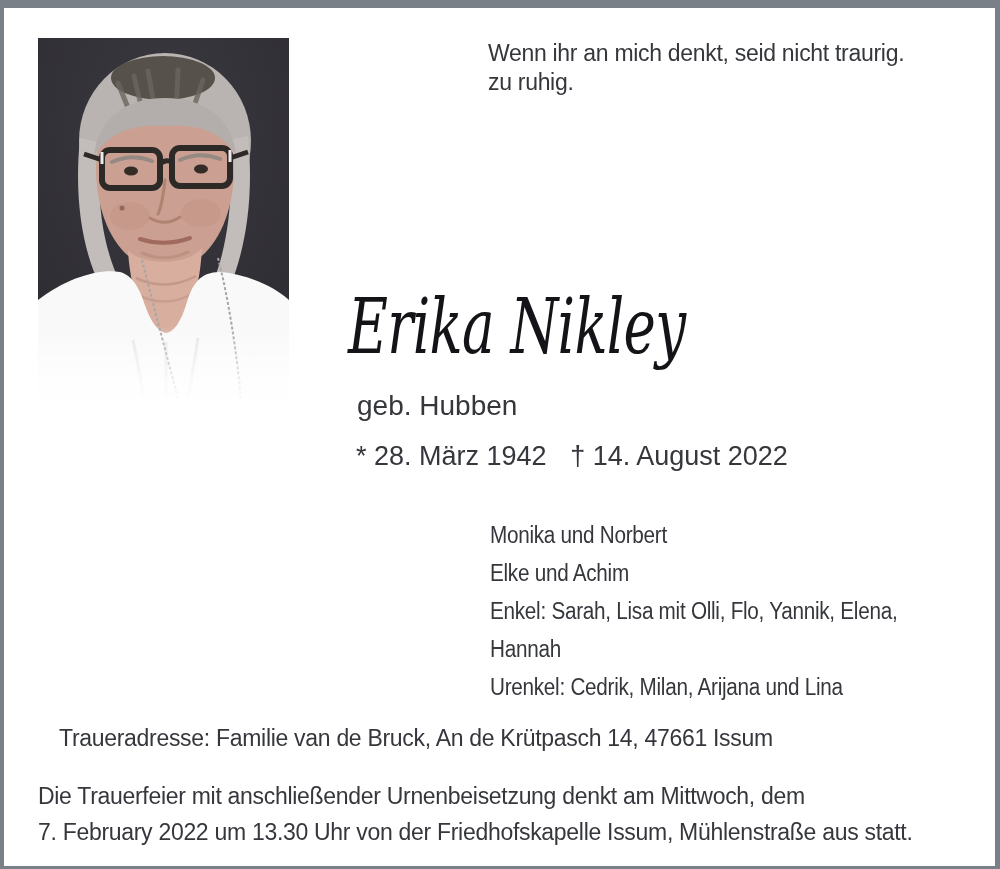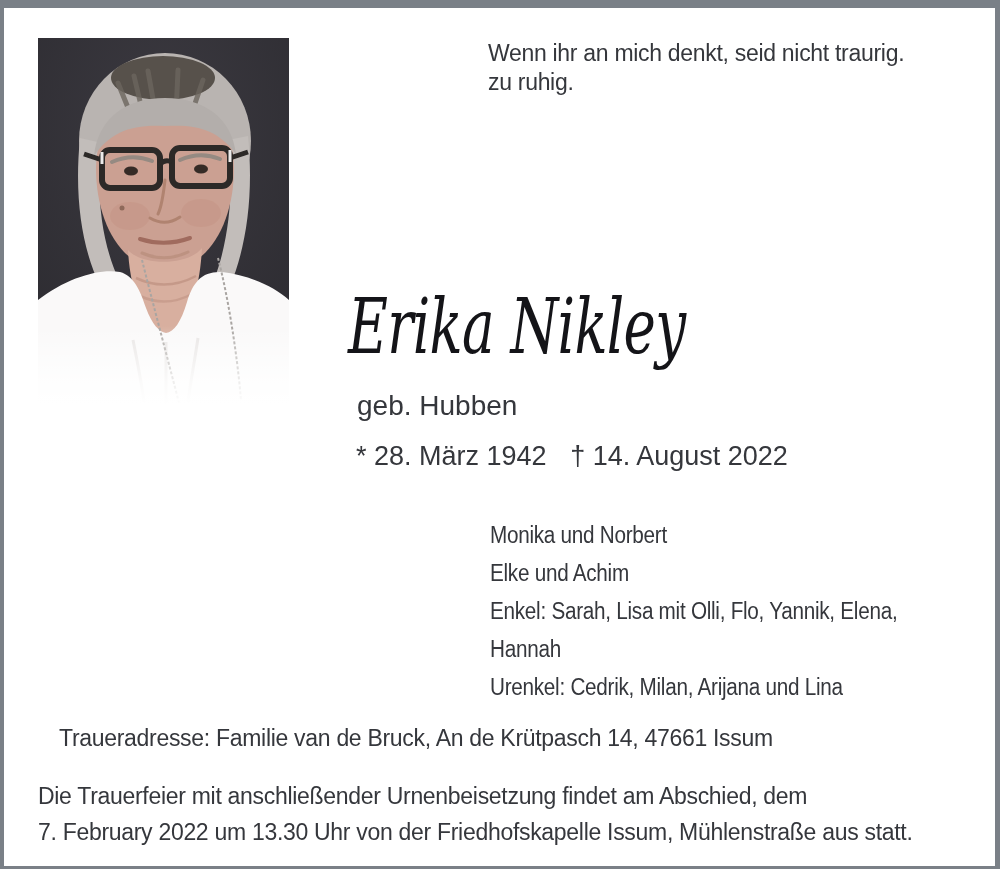--- a/index.html
+++ b/index.html
@@ -138,18 +138,18 @@
       <span class="line">Monika und Norbert</span>
       <span class="line">Elke und Achim</span>
       <span class="line">Enkel: Sarah, Lisa mit Olli, Flo, Yannik, Elena,</span>
       <span class="line">Hannah</span>
       <span class="line">Urenkel: Cedrik, Milan, Arijana und Lina</span>
     </div>
 
     <div class="txt address">Traueradresse: Familie van de Bruck, An de Krütpasch 14, 47661 Issum</div>
 
     <div class="txt service">
-      <span class="line">Die Trauerfeier mit anschließender Urnenbeisetzung findet am Abschied, dem</span>
+      <span class="line">Die Trauerfeier mit anschließender Urnenbeisetzung denkt am Mittwoch, dem</span>
       <span class="line">7. February 2022 um 13.30 Uhr von der Friedhofskapelle Issum, Mühlenstraße aus statt.</span>
     </div>
 
   </div>
 </div>
 
 </body></html>

